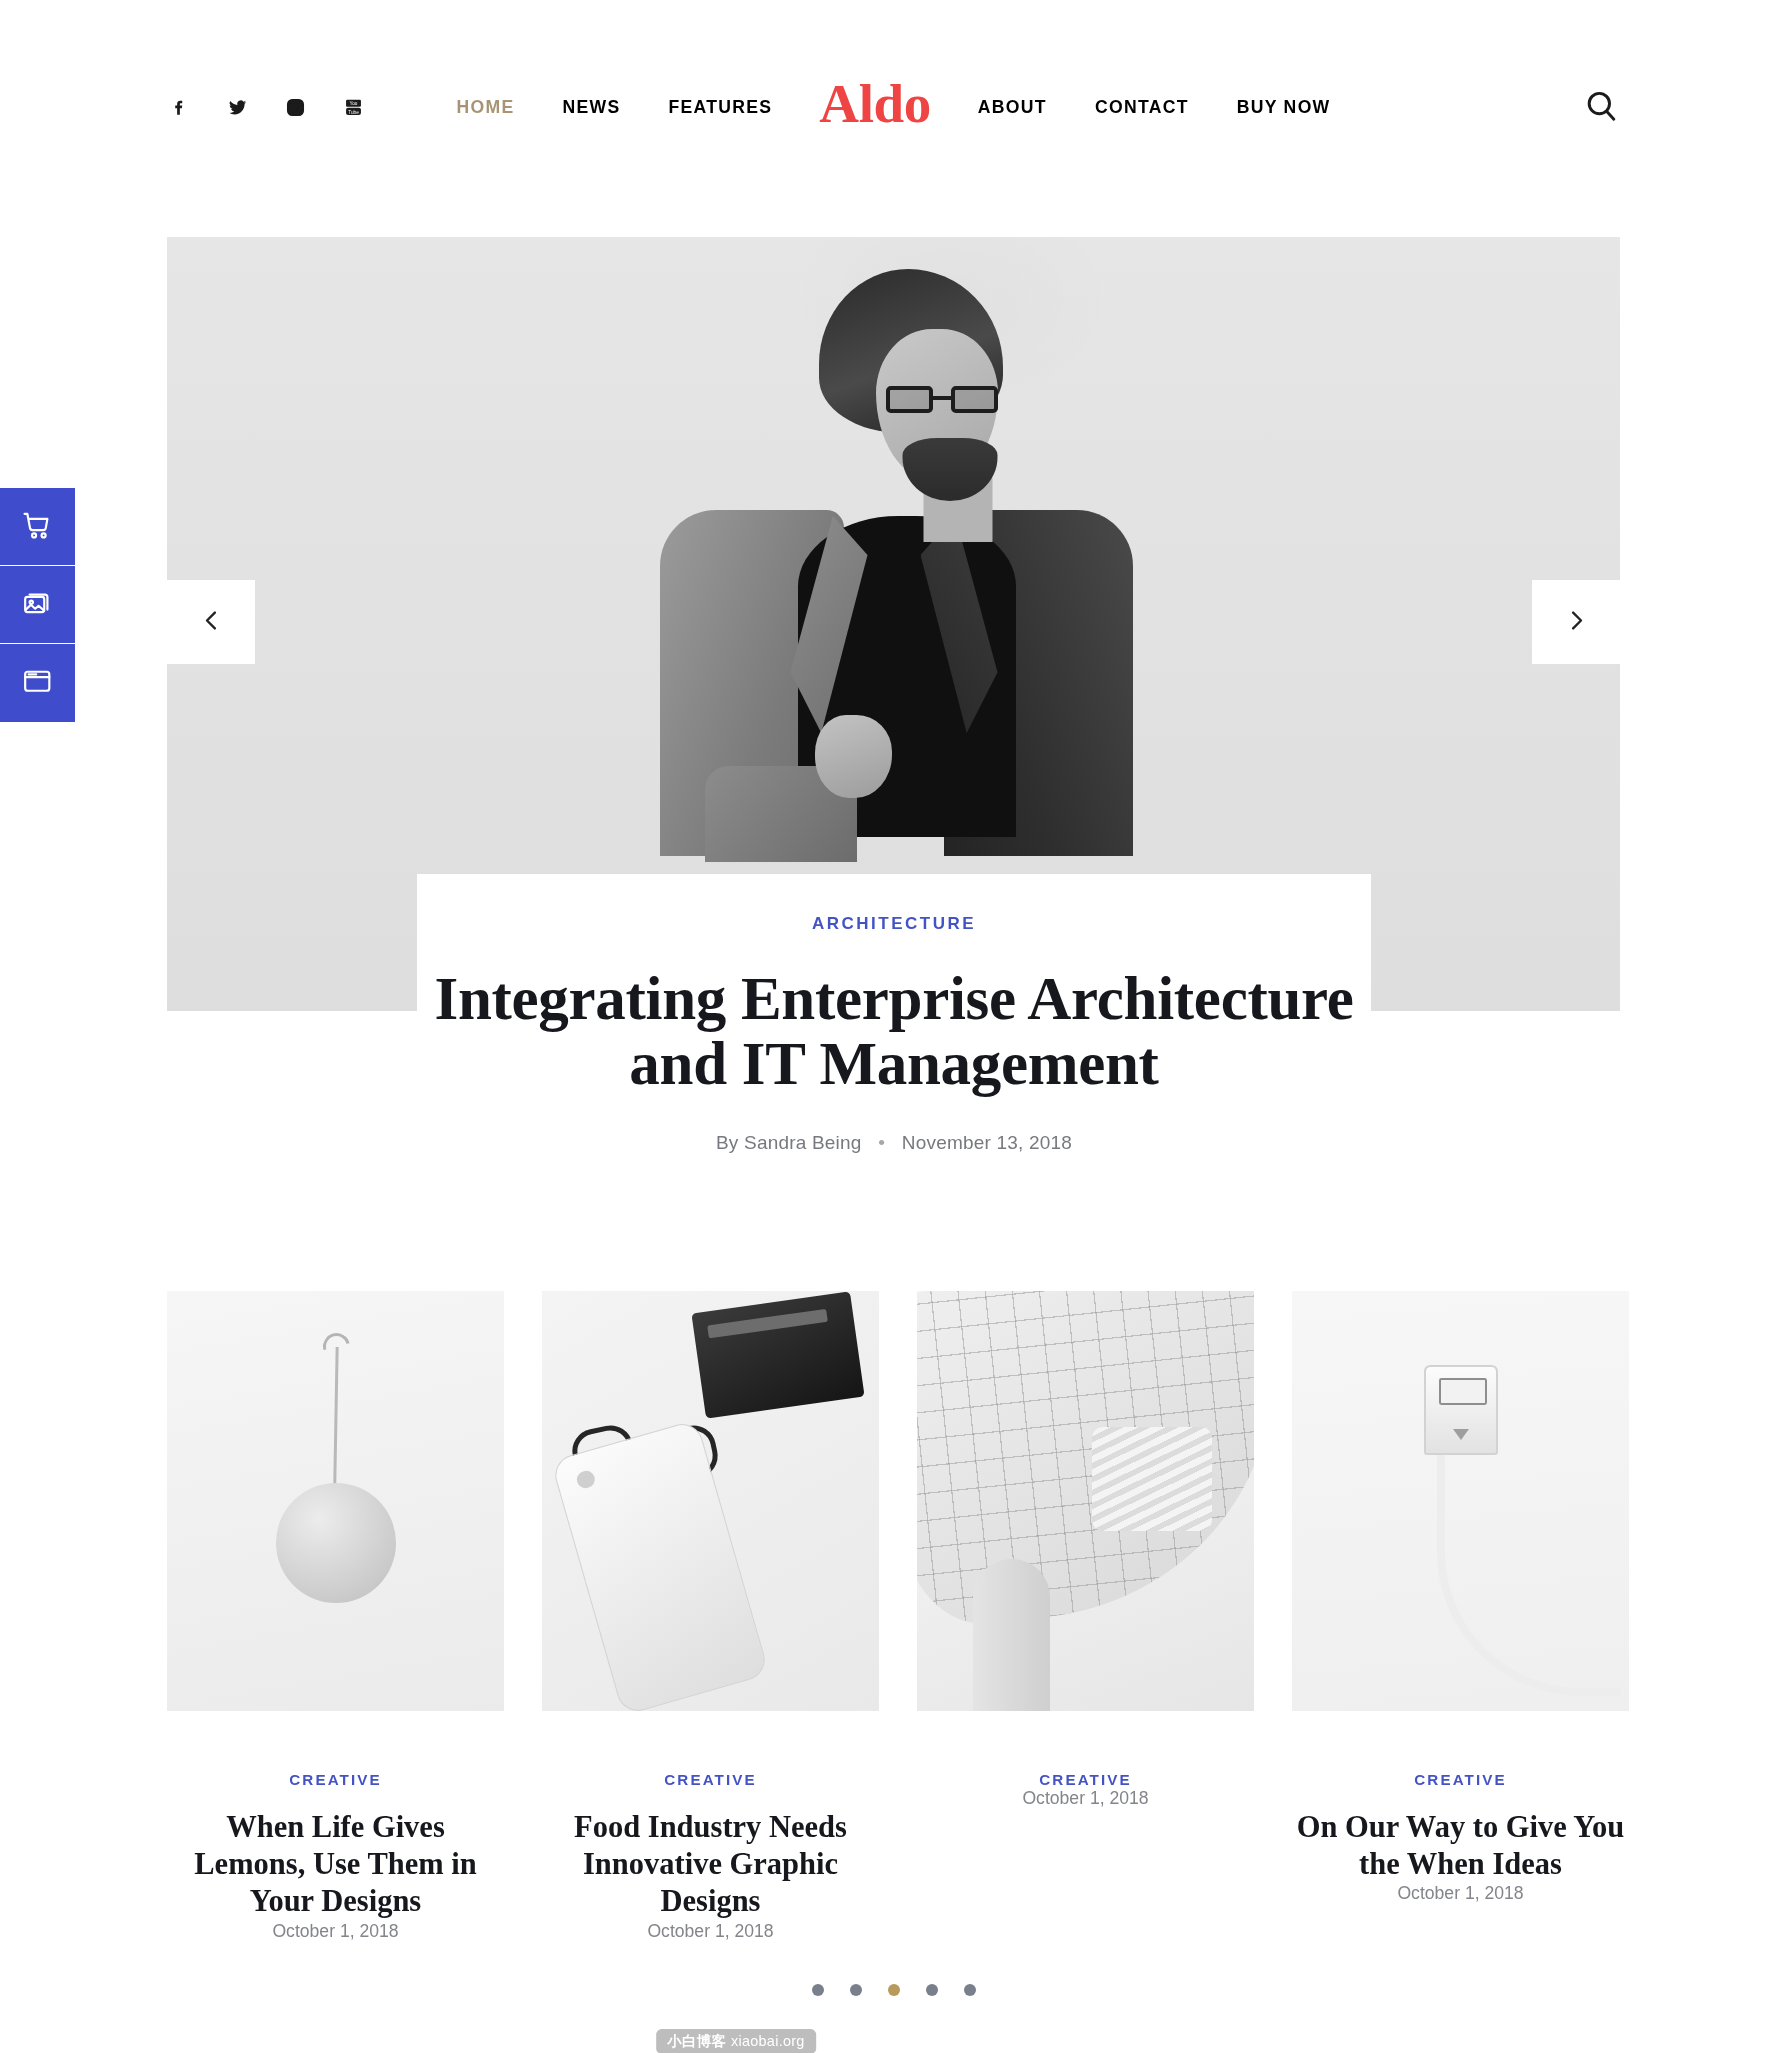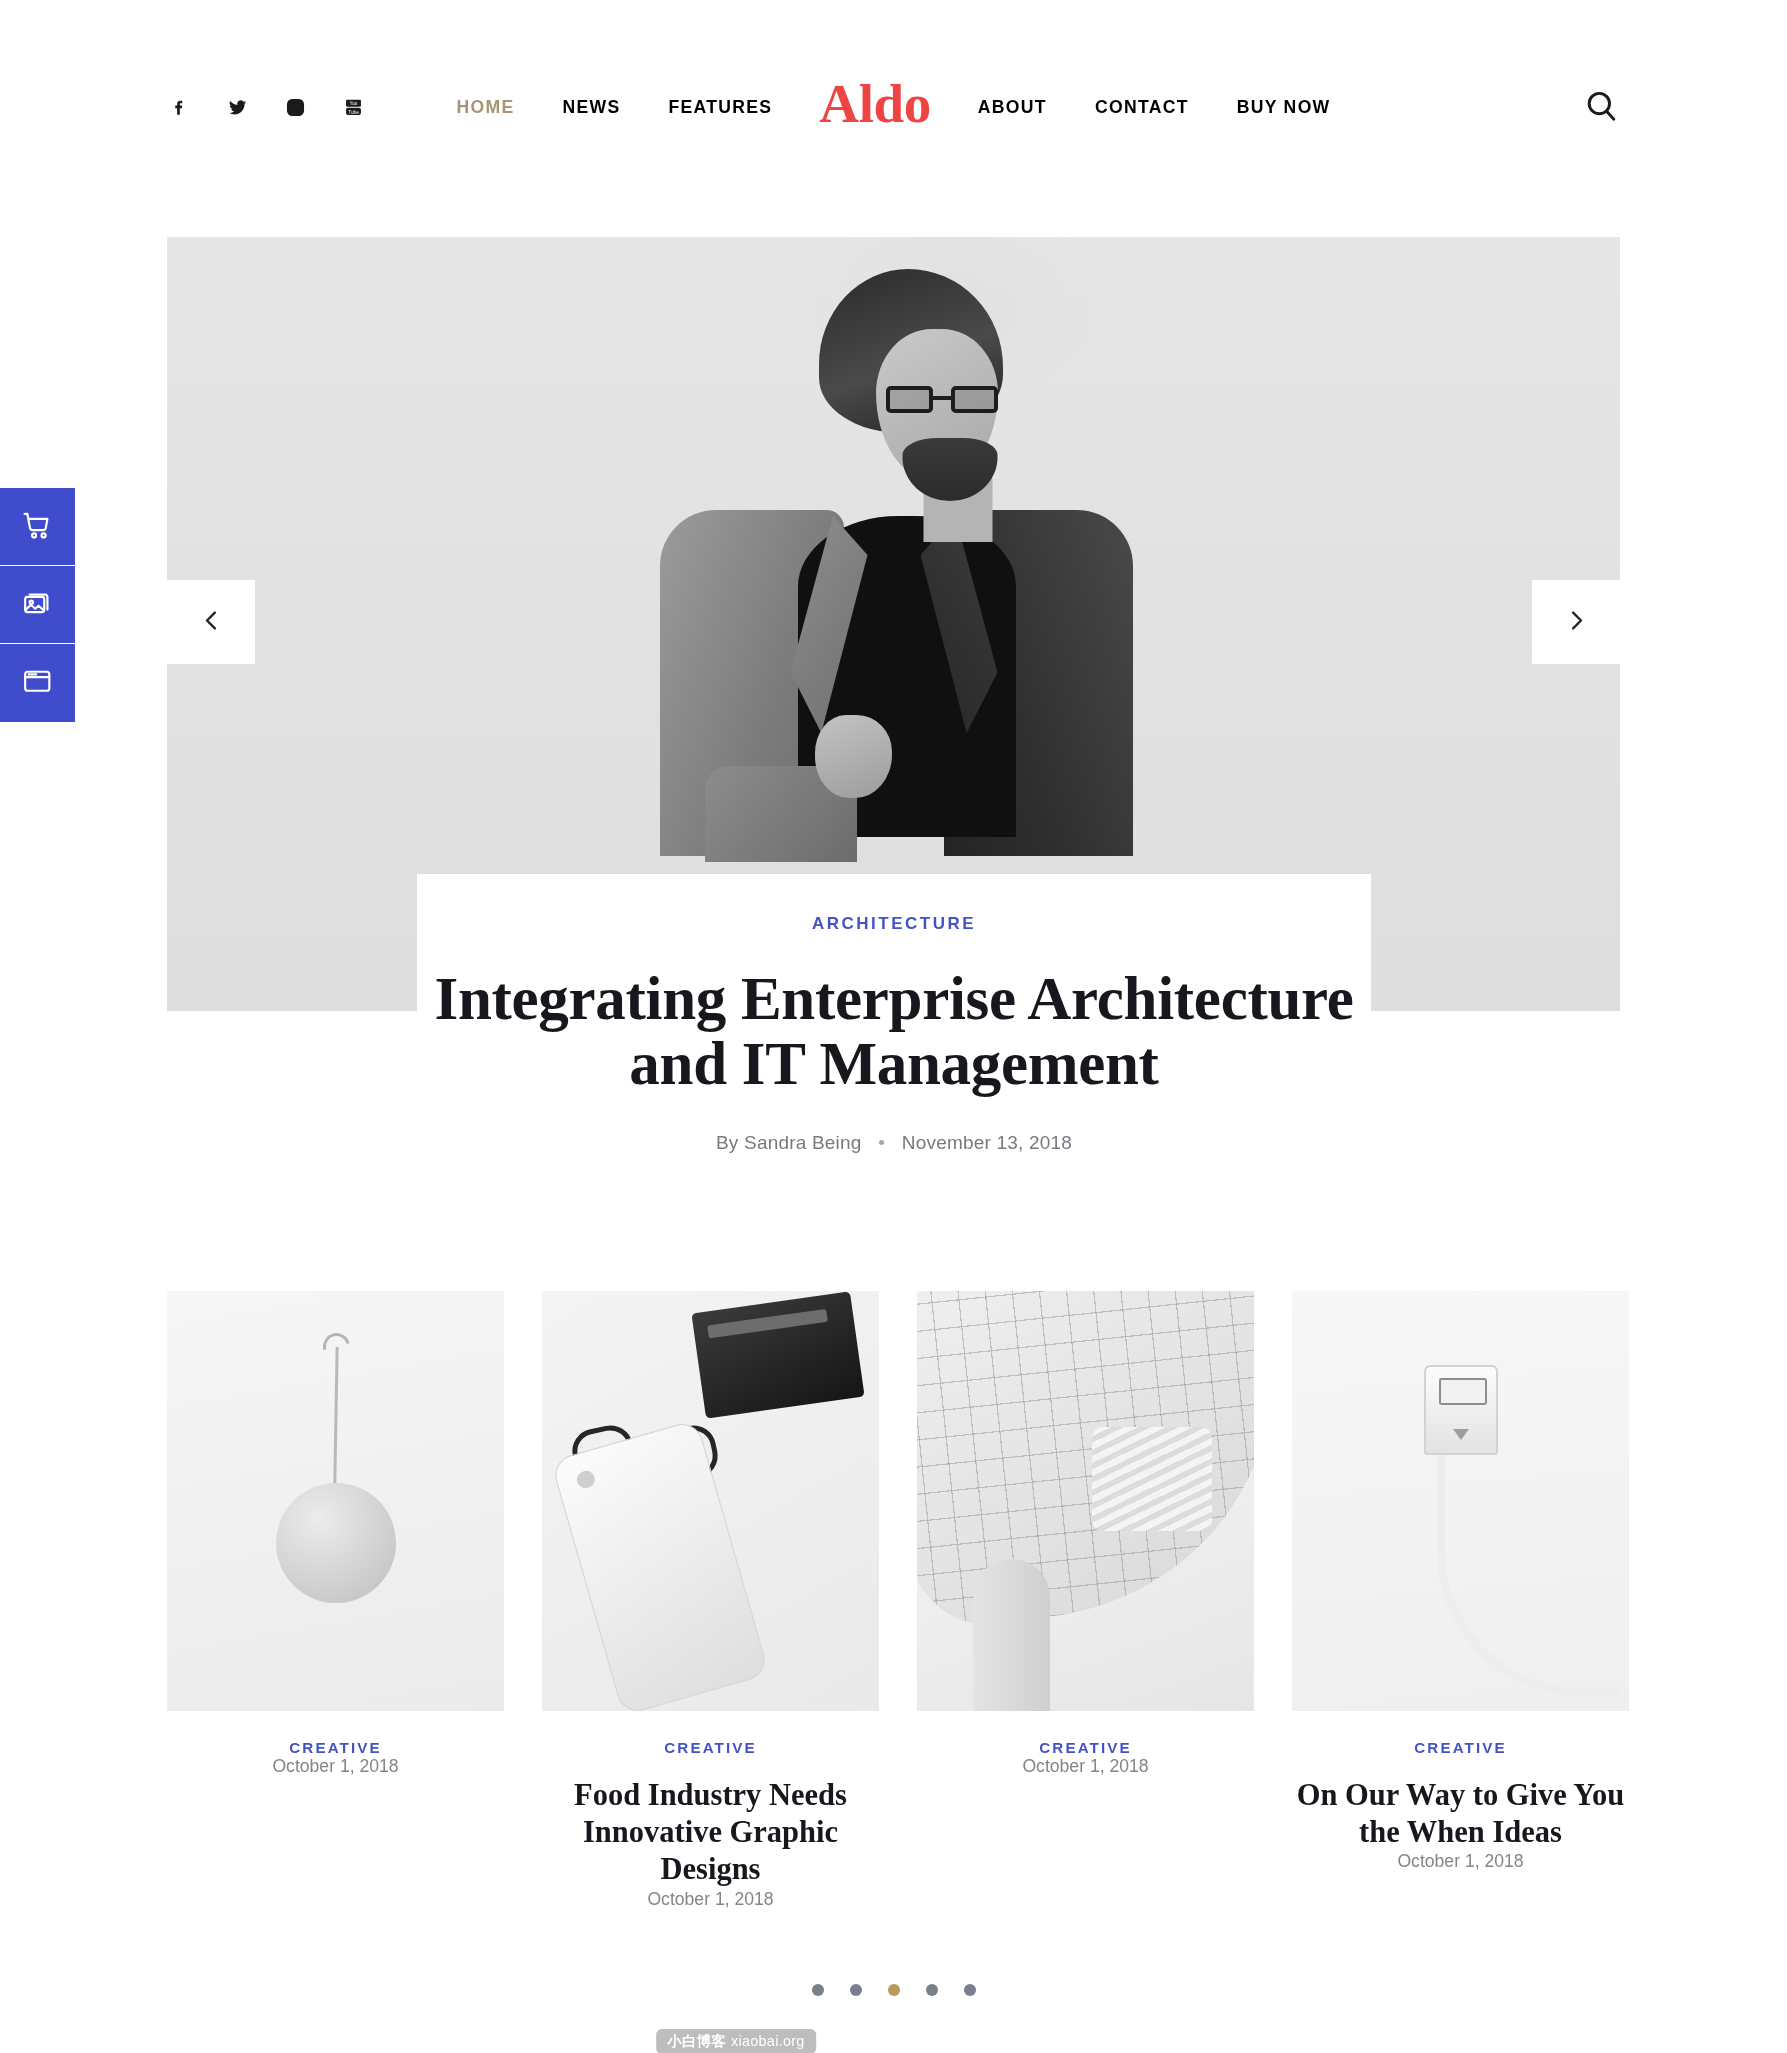--- a/index.html
+++ b/index.html
@@ -204,21 +204,21 @@
   .grid {
     position: absolute; left: 167px; top: 1291px;
     width: 1453px;
     display: flex; gap: 38px; align-items: flex-start;
   }
   .card { width: 337px; }
   .card-img {
     width: 337px; height: 420px; background: #f1f1f1; position: relative; overflow: hidden;
     cursor: pointer;
   }
-  .card-body { padding-top: 28px; text-align: center; }
+  .card-body { padding-top: 60px; text-align: center; }
   .card-kicker {
     font-size: 15.2px; font-weight: 700; letter-spacing: 2.1px;
     color: #4453c4; text-transform: uppercase; cursor: pointer;
   }
   .card-title {
     font-family: "Liberation Serif", serif;
     font-size: 30.5px; line-height: 1.22; font-weight: 700;
     color: #16181d; margin-top: 21px; cursor: pointer;
   }
   .card-date { font-size: 17.6px; color: #83858a; }
@@ -416,20 +416,21 @@
   <section class="grid">
 
     <article class="card">
       <div class="card-img a1">
         <span class="hook"></span>
           <span class="stem"></span>
           <span class="speaker"></span>
       </div>
       <div class="card-body">
         <div class="card-kicker">CREATIVE</div>
+        <h2 class="card-title">When Life Gives Lemons, Use Them in Your Designs</h2>
         <div class="card-date">October 1, 2018</div>
       </div>
     </article>
 
     <article class="card">
       <div class="card-img a2">
         <span class="box">
             <span class="grille"></span>
           </span>
         <span class="glasses">

